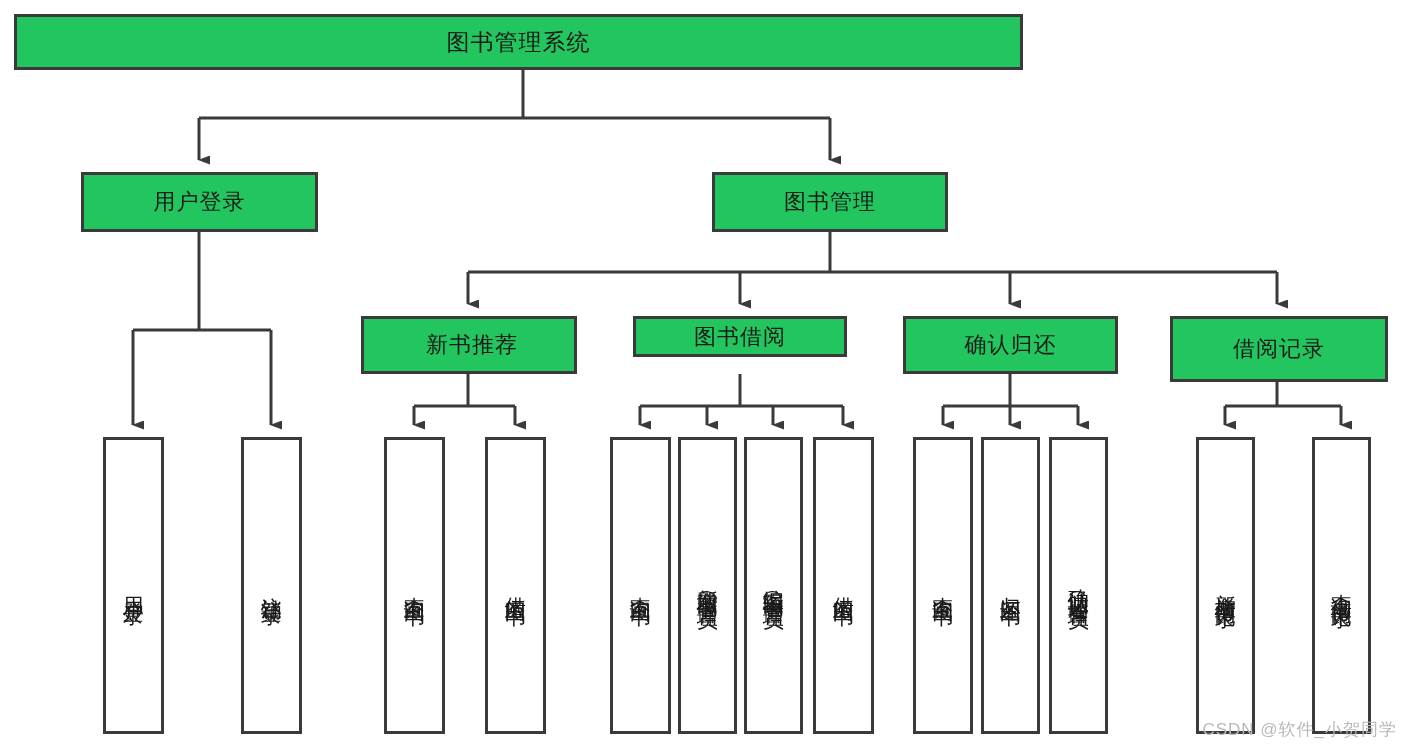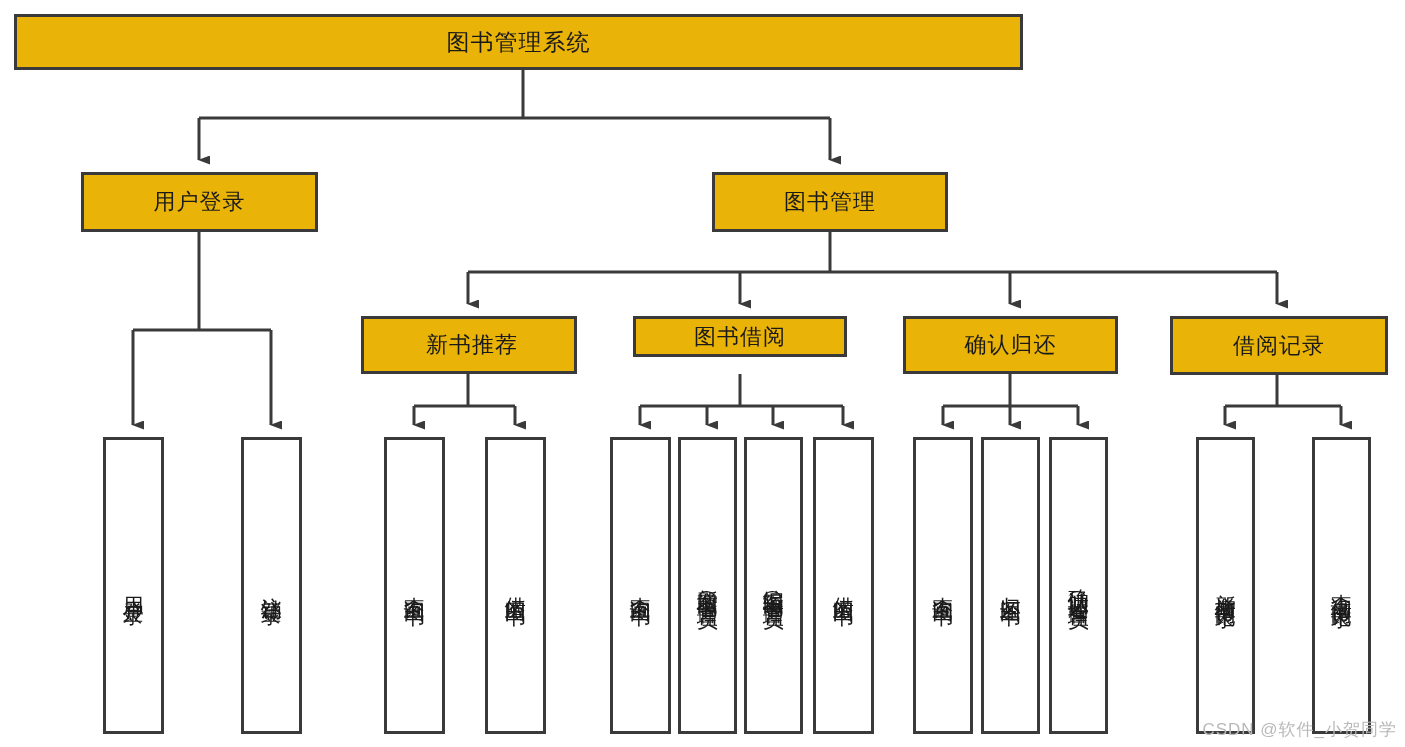--- a/index.html
+++ b/index.html
@@ -7,21 +7,21 @@
     font-family:"Liberation Sans","DejaVu Sans",sans-serif;
     width:1405px;height:747px;position:relative;overflow:hidden;
     color:#1a1a1a;
   }
   #stage{position:absolute;left:0;top:0;width:1405px;height:747px;}
   svg.edges{position:absolute;left:0;top:0;width:1405px;height:747px;pointer-events:none;}
 
   .node{
     position:absolute;
     box-sizing:border-box;
-    background:#eab308;
+    background:#22c55e;
     border:3px solid #3a3a3a;
     display:flex;align-items:center;justify-content:center;
     text-align:center;
     font-size:22px;
     letter-spacing:1px;
     line-height:1.25;
     z-index:2;
   }
   .node.root{font-size:23px;}
   .node.lvl2{font-size:22px;}
@@ -113,21 +113,21 @@
   </svg>
 
   <div class="node root" style="left:14px;top:14px;width:1009px;height:56px;">图书管理系统</div>
 
   <div class="node lvl2" style="left:81px;top:172px;width:237px;height:60px;">用户登录</div>
   <div class="node lvl2" style="left:712px;top:172px;width:236px;height:60px;text-align:right;">图书管理</div>
 
   <div class="node lvl3" style="left:361px;top:316px;width:216px;height:58px;padding-left:6px;">新书推荐</div>
   <div class="node lvl3" style="left:633px;top:316px;width:214px;height:41px;">图书借阅</div>
   <div class="node lvl3" style="left:903px;top:316px;width:215px;height:58px;">确认归还</div>
-  <div class="node lvl3" style="left:1170px;top:316px;width:218px;height:59px;">借阅记录</div>
+  <div class="node lvl3" style="left:1170px;top:316px;width:218px;height:66px;">借阅记录</div>
 
   <div class="leaf" style="left:103px;top:437px;width:61px;height:297px;">
     <span class="vtext">用户登录</span>
   </div>
   <div class="leaf" style="left:241px;top:437px;width:61px;height:297px;">
     <span class="vtext">注销登录</span>
   </div>
 
   <div class="leaf" style="left:384px;top:437px;width:61px;height:297px;">
     <span class="vtext">查询图书</span>

